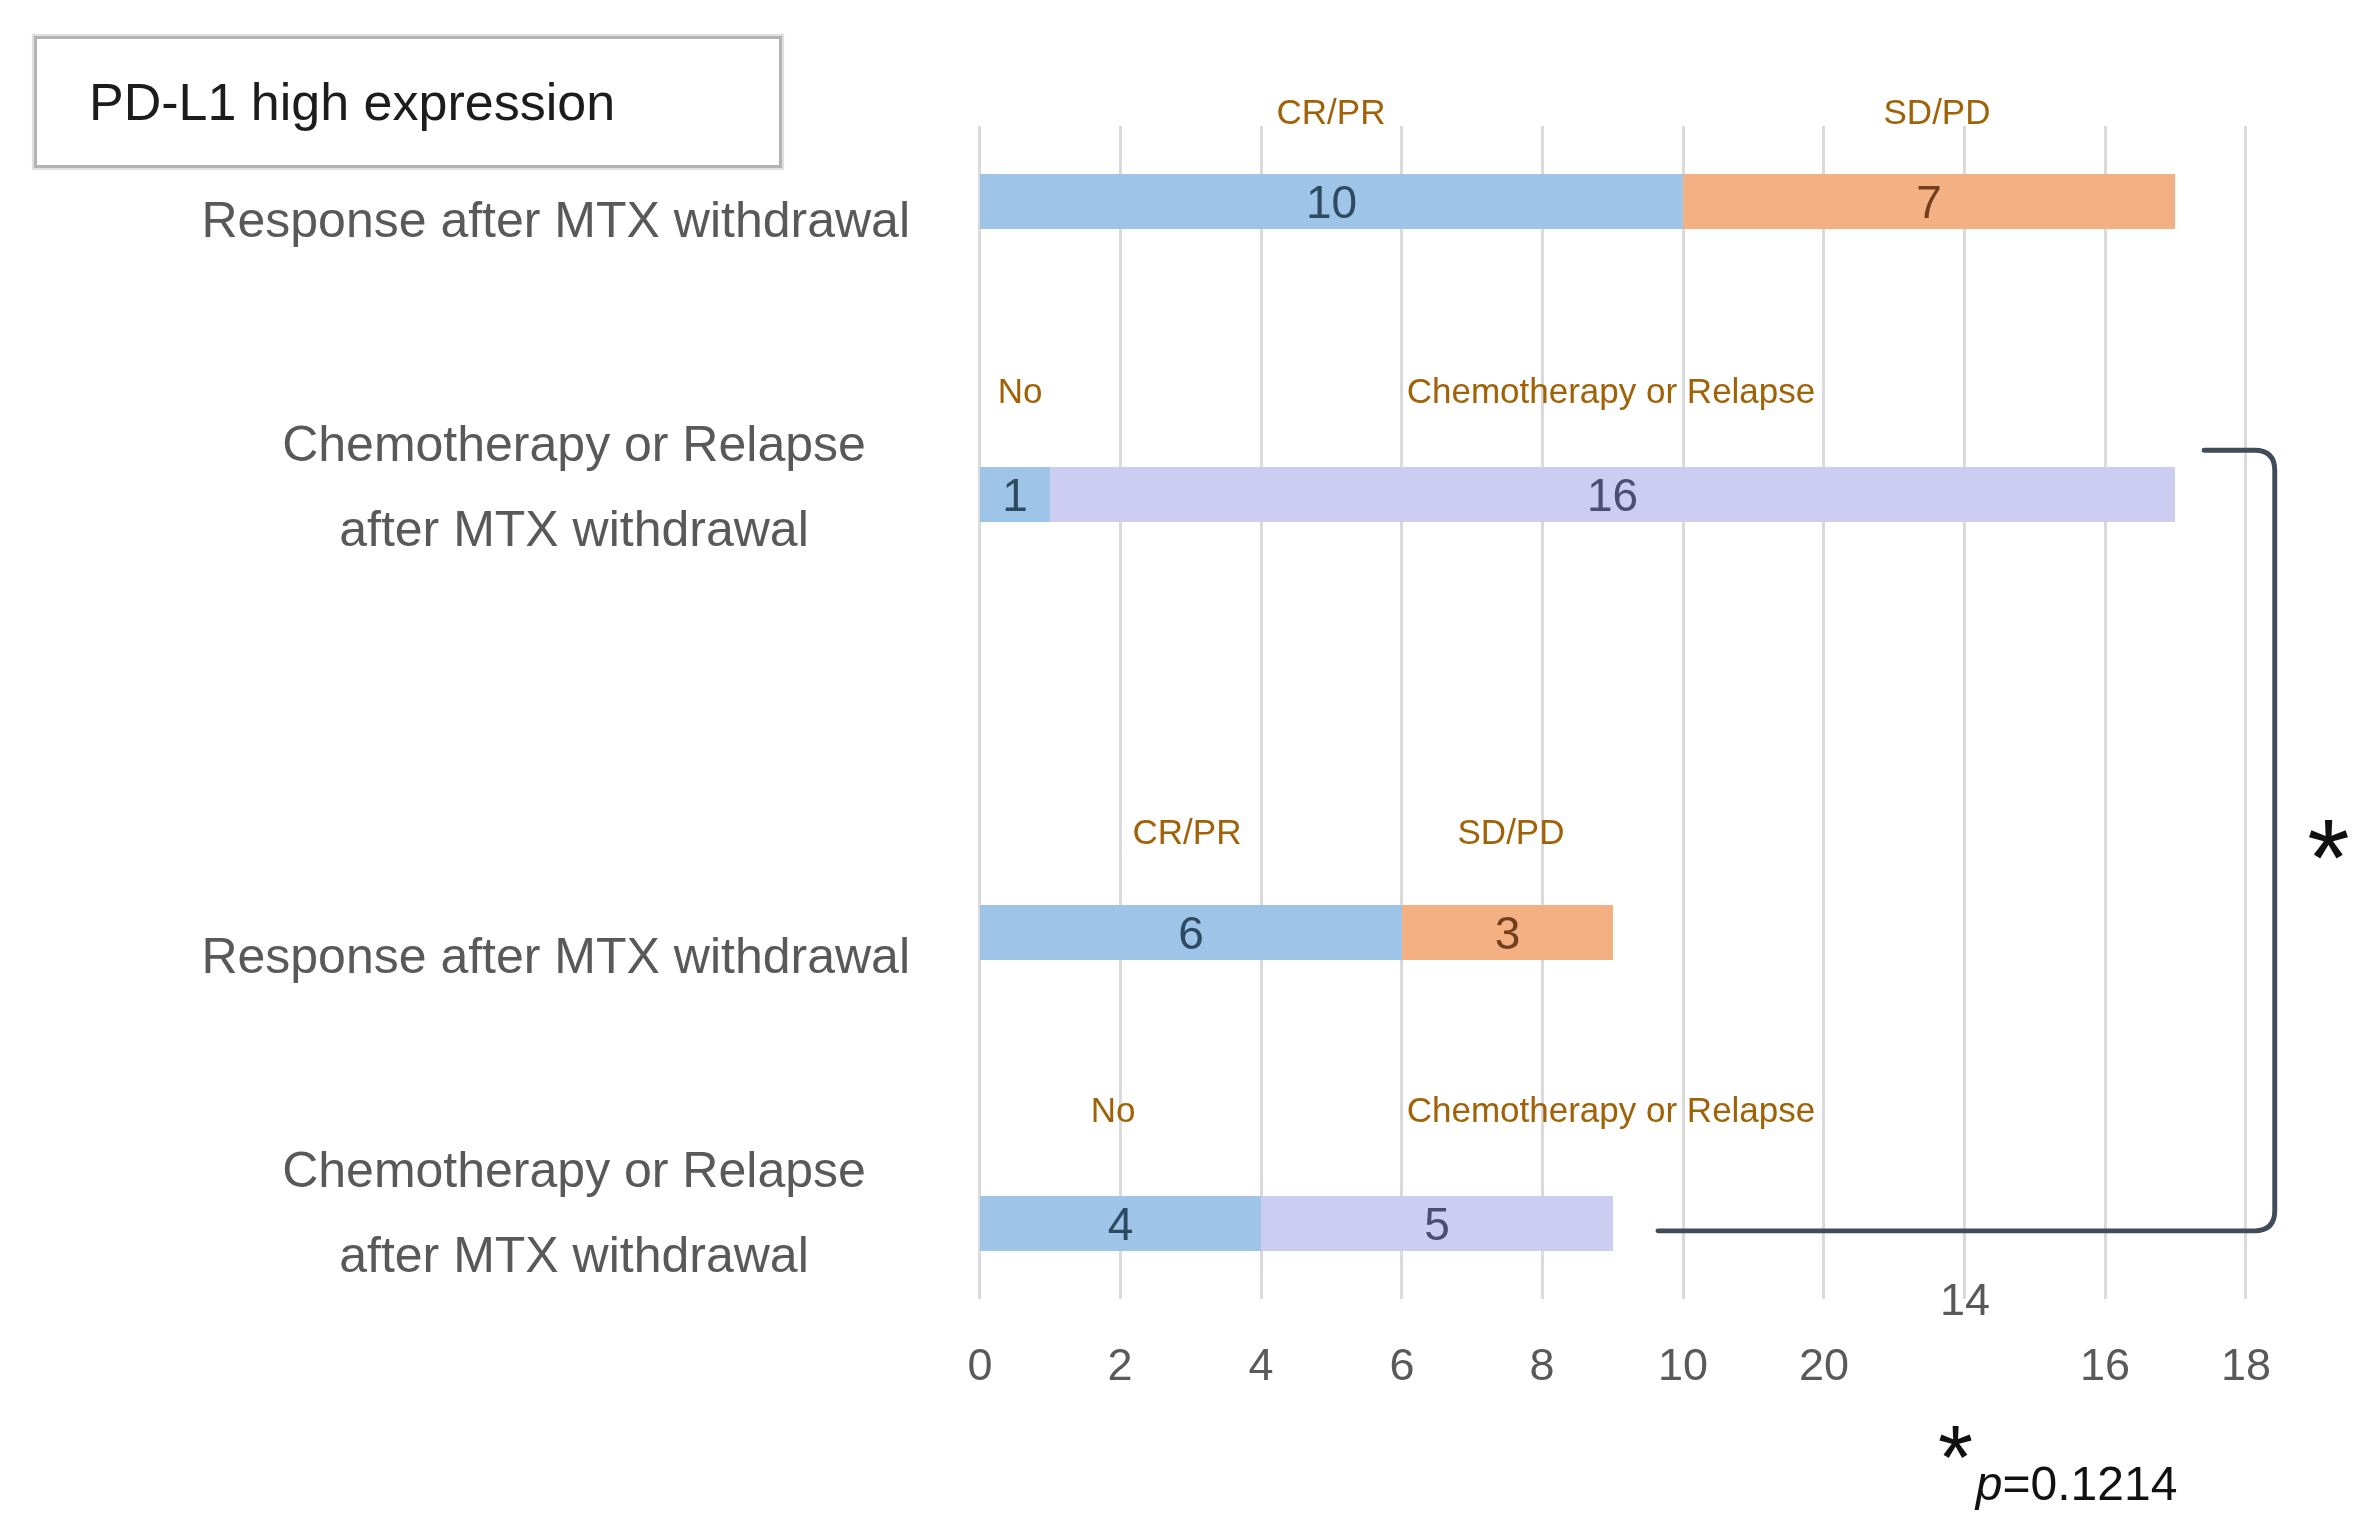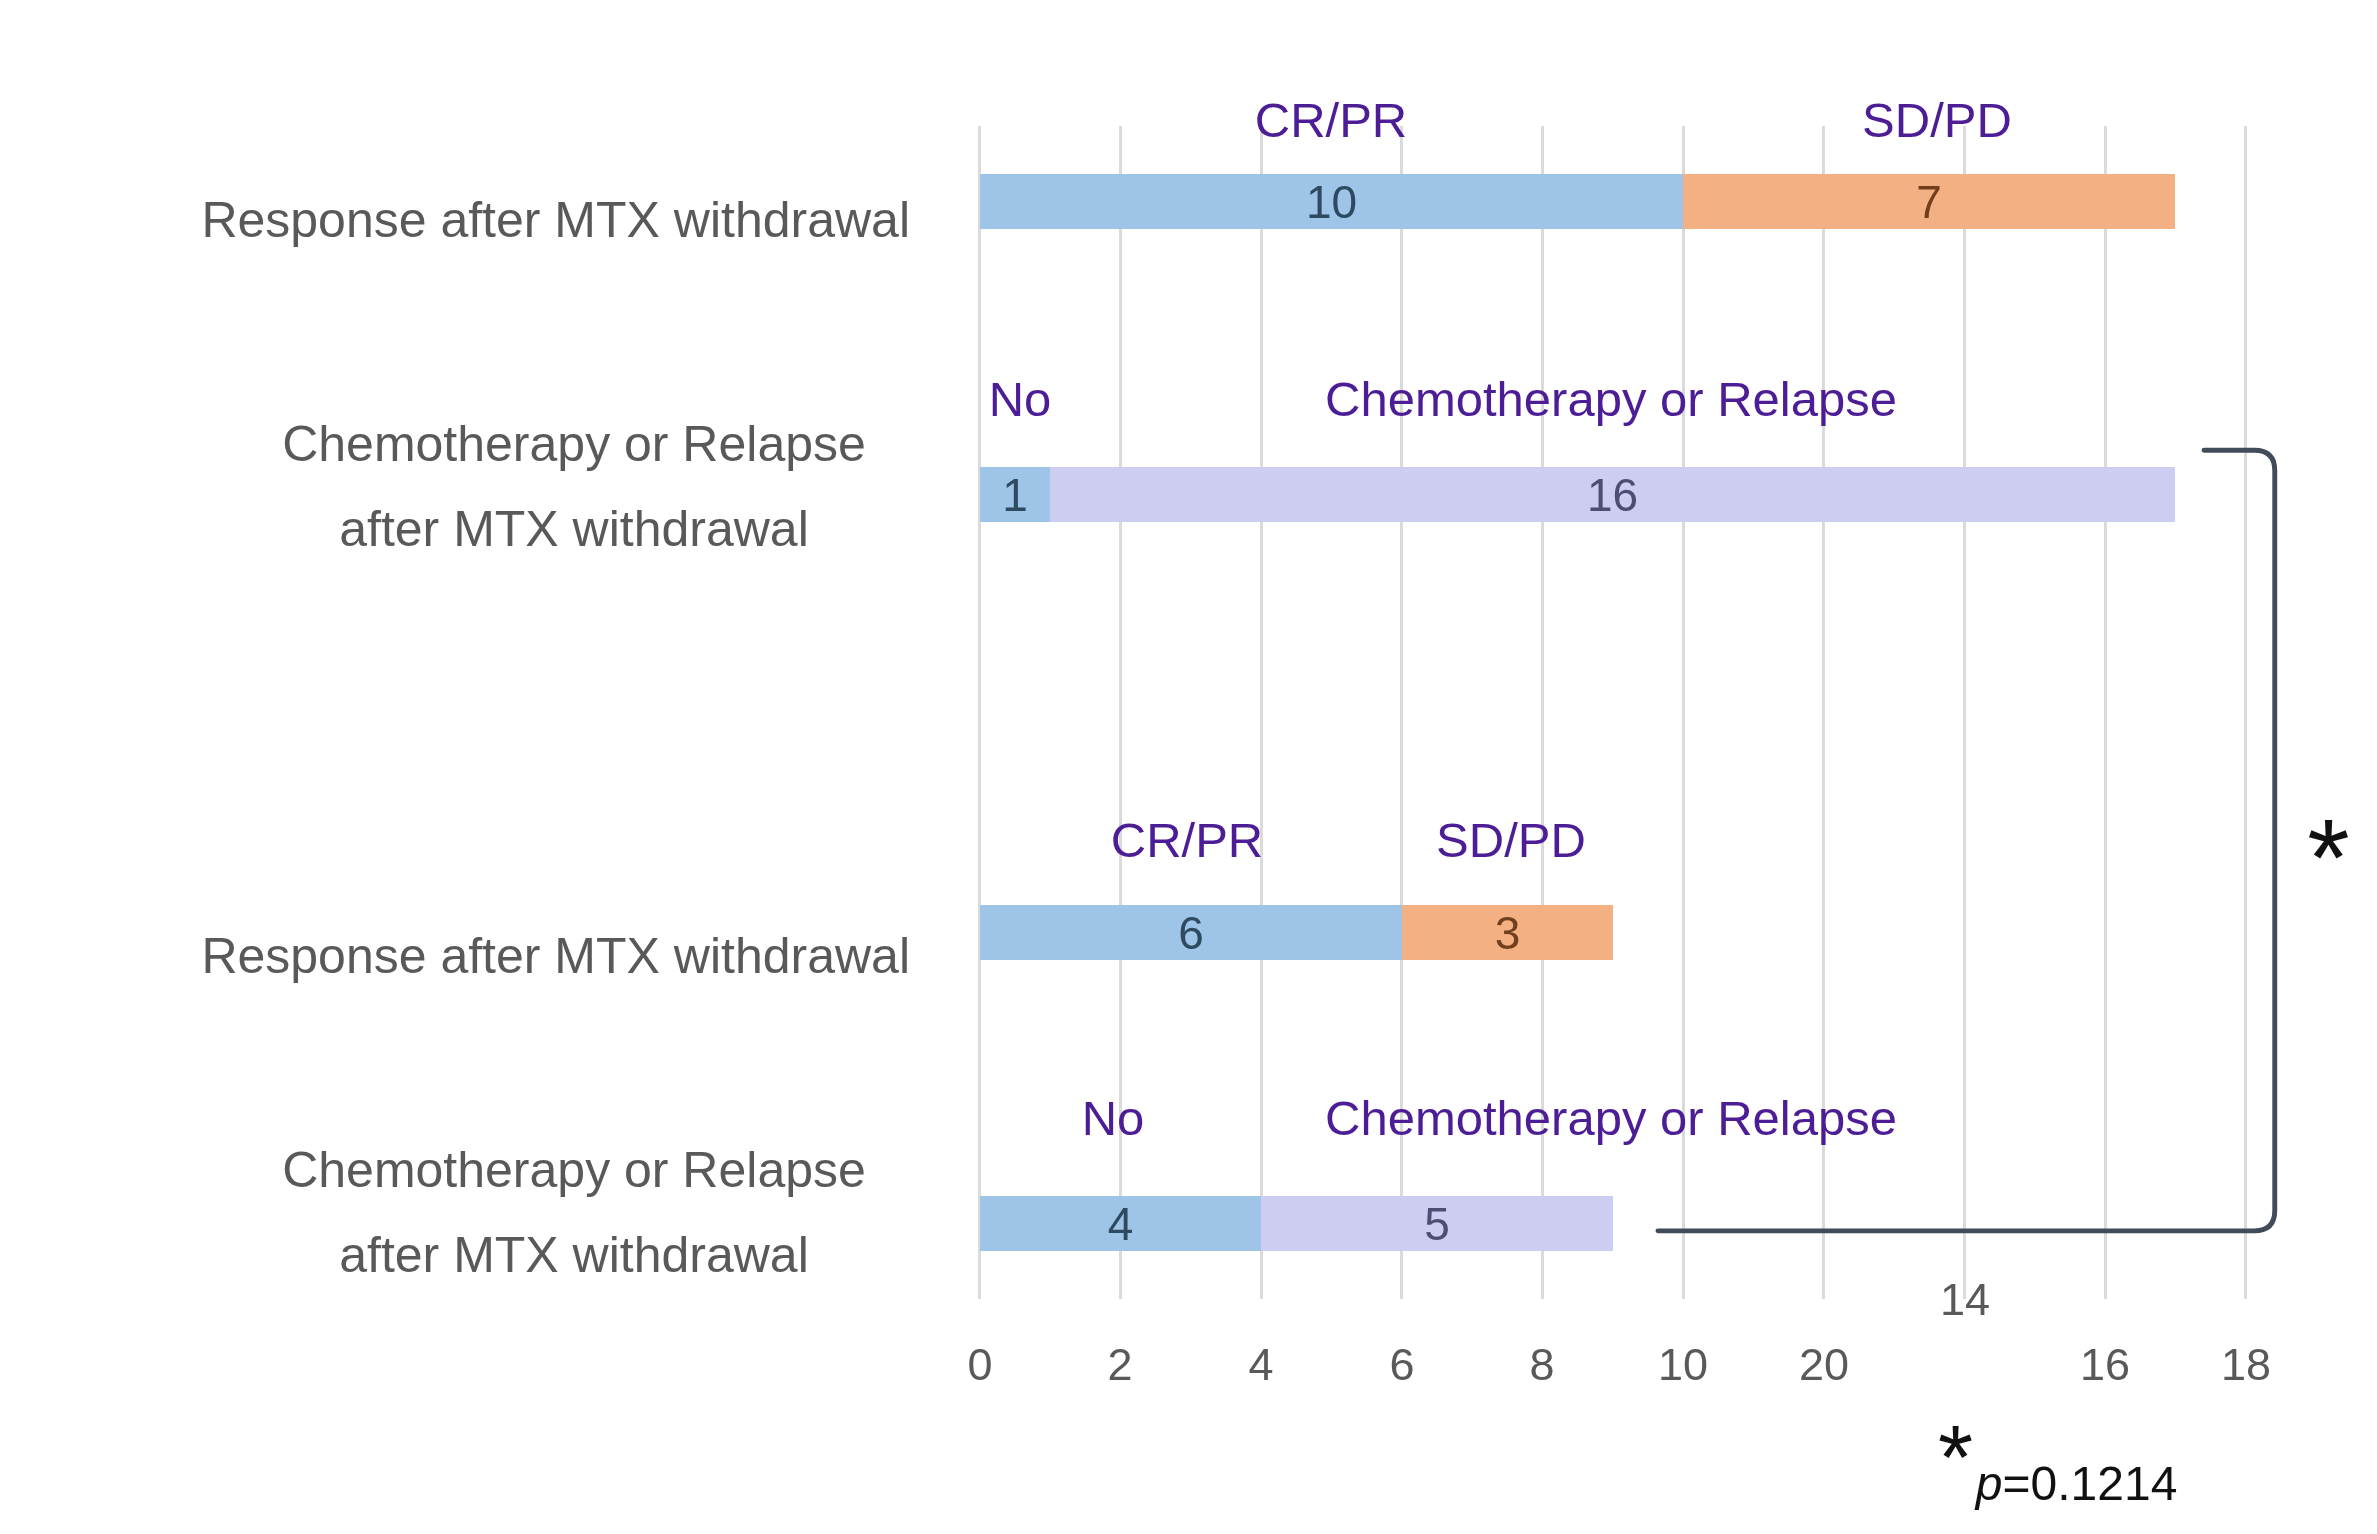--- a/index.html
+++ b/index.html
@@ -17,37 +17,40 @@
   .cat-label{position:absolute;color:#595959;font-size:50px;line-height:85px;white-space:nowrap;}
   #cat-high-response{left:0;width:910px;top:178px;text-align:right;}
   #cat-high-chemo{left:84px;width:980px;top:402px;text-align:center;}
   #cat-low-response{left:0;width:910px;top:914px;text-align:right;}
   #cat-low-chemo{left:84px;width:980px;top:1128px;text-align:center;}
 
   
   .gridline{position:absolute;width:2.8px;background:#dadada;}
   .bar-seg{position:absolute;display:flex;align-items:center;justify-content:center;}
   .bar-value{font-size:46px;}
-  .seg-top-label{position:absolute;transform:translateX(-50%);font-size:49px;color:#4c1d95;white-space:nowrap;}
+  .seg-top-label{position:absolute;transform:translateX(-50%);font-size:35px;color:#a16207;white-space:nowrap;}
   .x-tick{position:absolute;transform:translateX(-50%);font-size:45px;color:#595959;}
 
   
   #sig-bracket{position:absolute;left:0;top:0;pointer-events:none;}
   #sig-asterisk{position:absolute;left:2276px;top:803px;width:105px;text-align:center;
                 font-size:109px;line-height:1;color:#111111;}
   #p-annotation{position:absolute;left:1938px;top:1420px;display:flex;align-items:flex-start;}
   #p-annotation .p-marker{font-size:90px;line-height:0.85;color:#111111;}
   #p-annotation .p-text{margin-top:36px;font-size:48px;color:#111111;display:flex;}
   #p-annotation .p-sym{font-style:italic;margin-left:2.8px;}
 </style>
 </head>
 <body>
 
 <div id="canvas">
 
+  <div class="group-box" id="group-box-high">
+    <span>PD-L1 high expression</span>
+  </div>
 
   <div class="cat-label" id="cat-high-response">
     <div>Response after MTX withdrawal</div>
   </div>
   <div class="cat-label" id="cat-high-chemo">
     <div>Chemotherapy or Relapse</div>
     <div>after MTX withdrawal</div>
   </div>
   <div class="cat-label" id="cat-low-response">
     <div>Response after MTX withdrawal</div>

